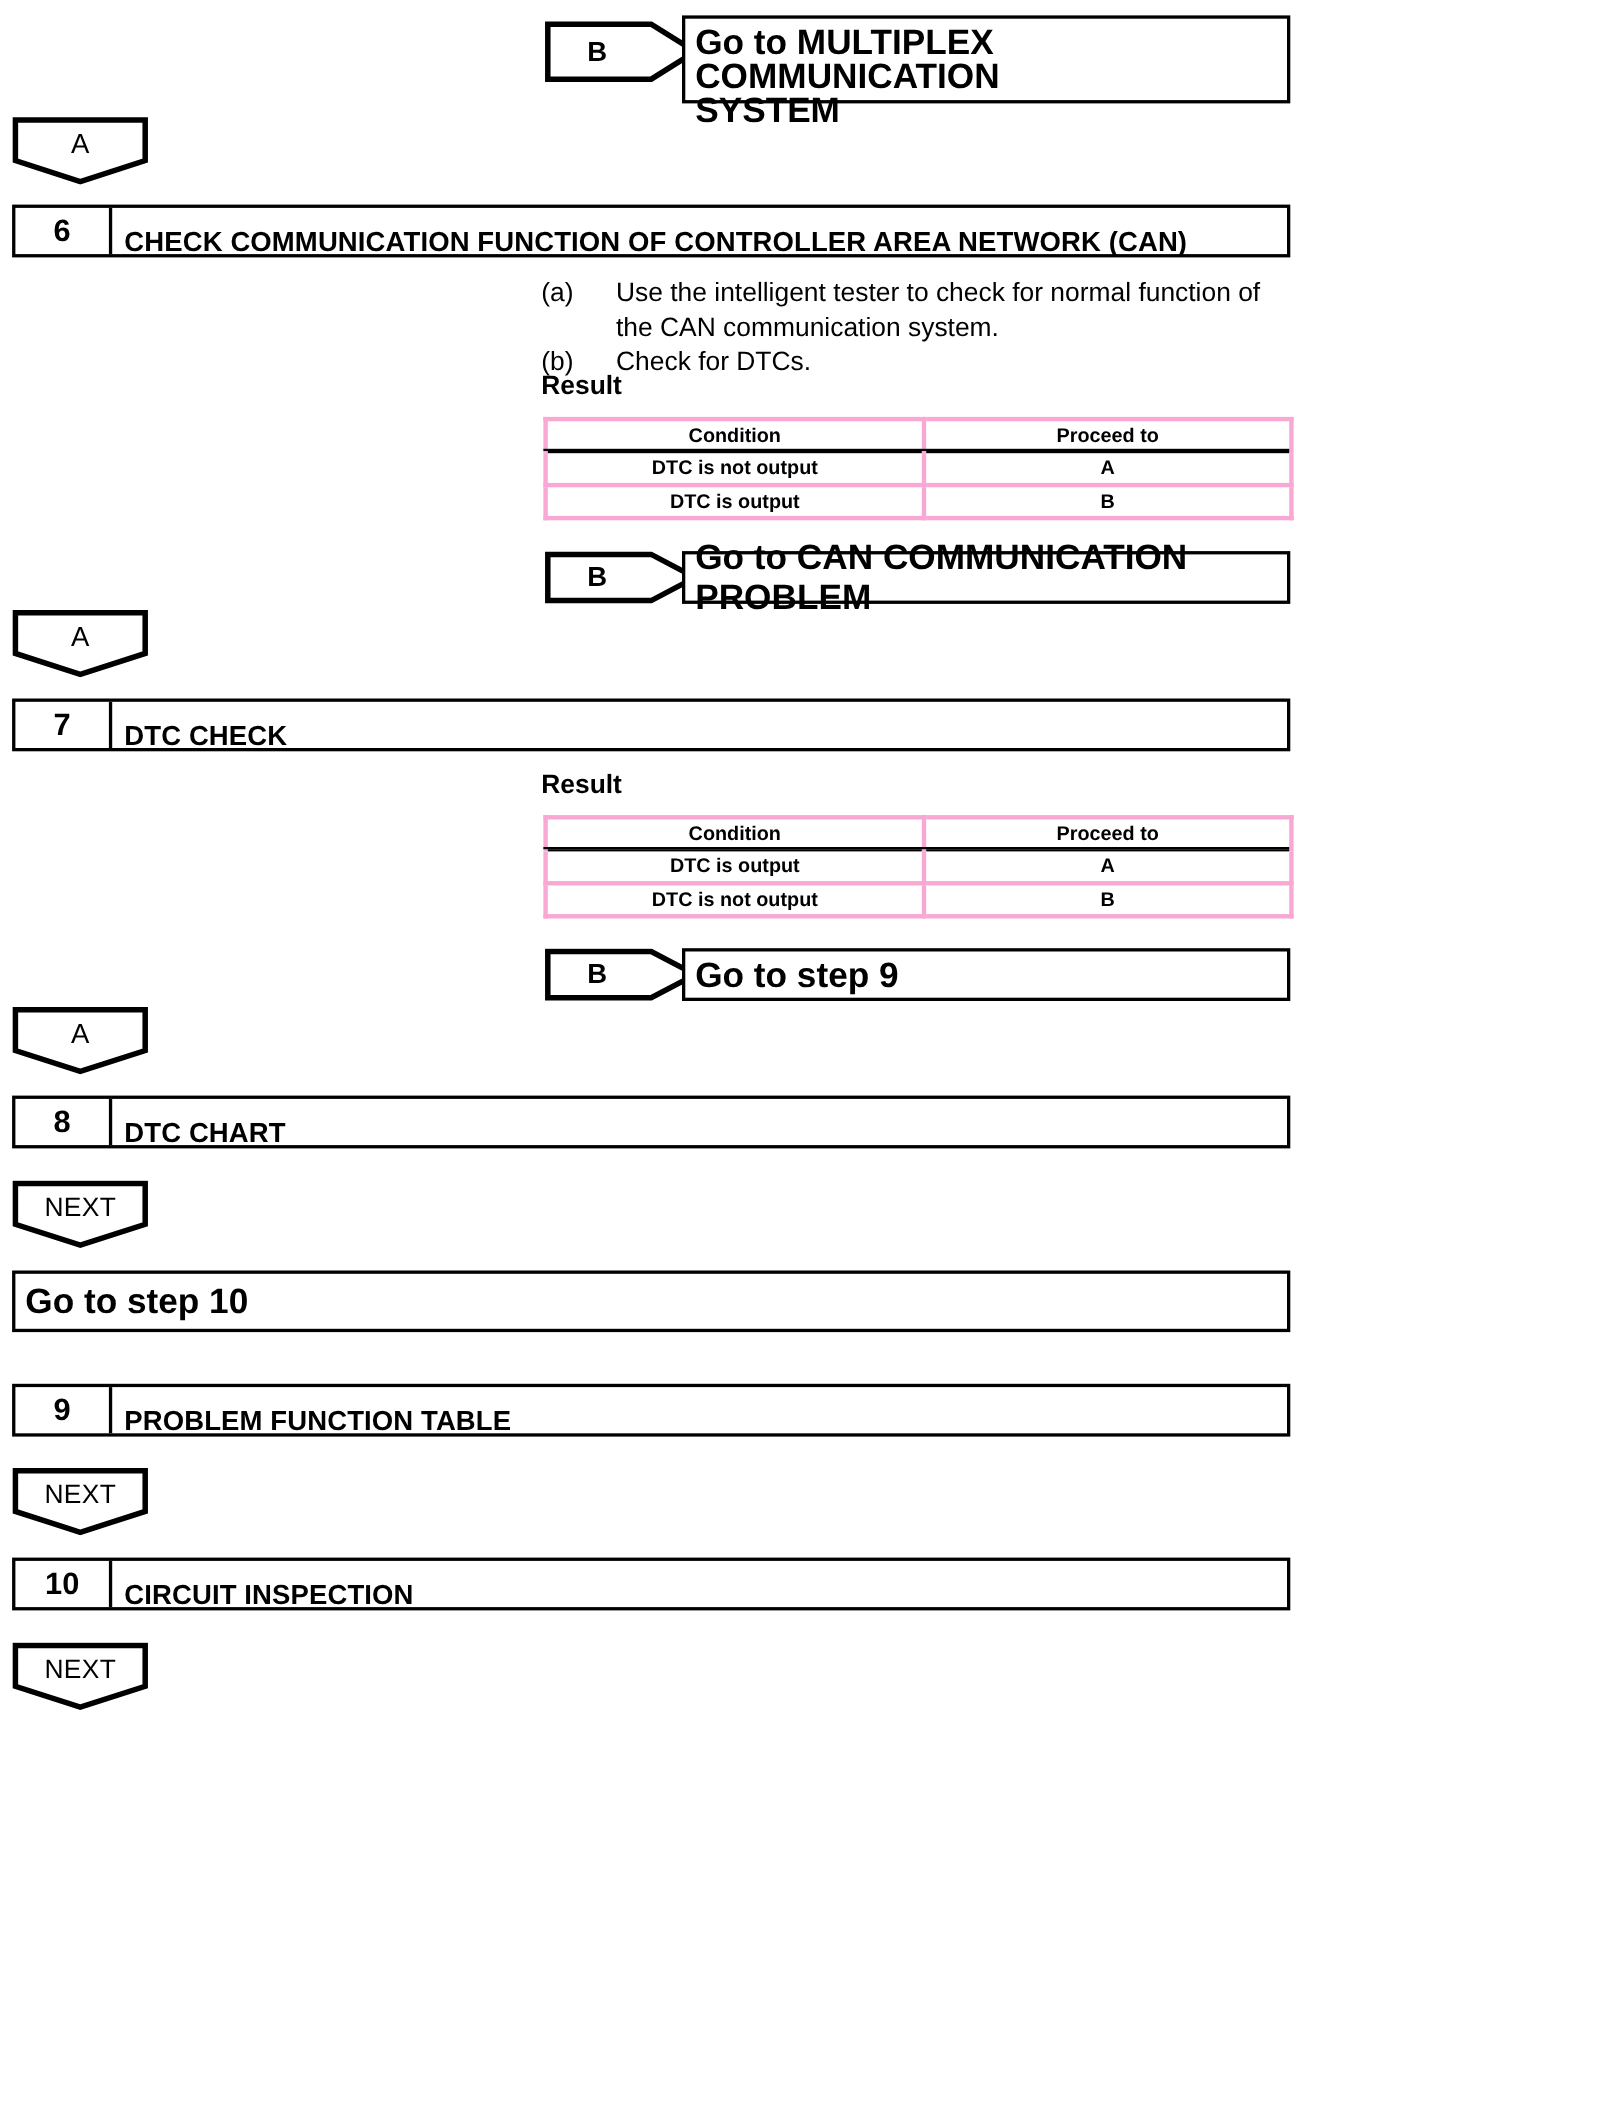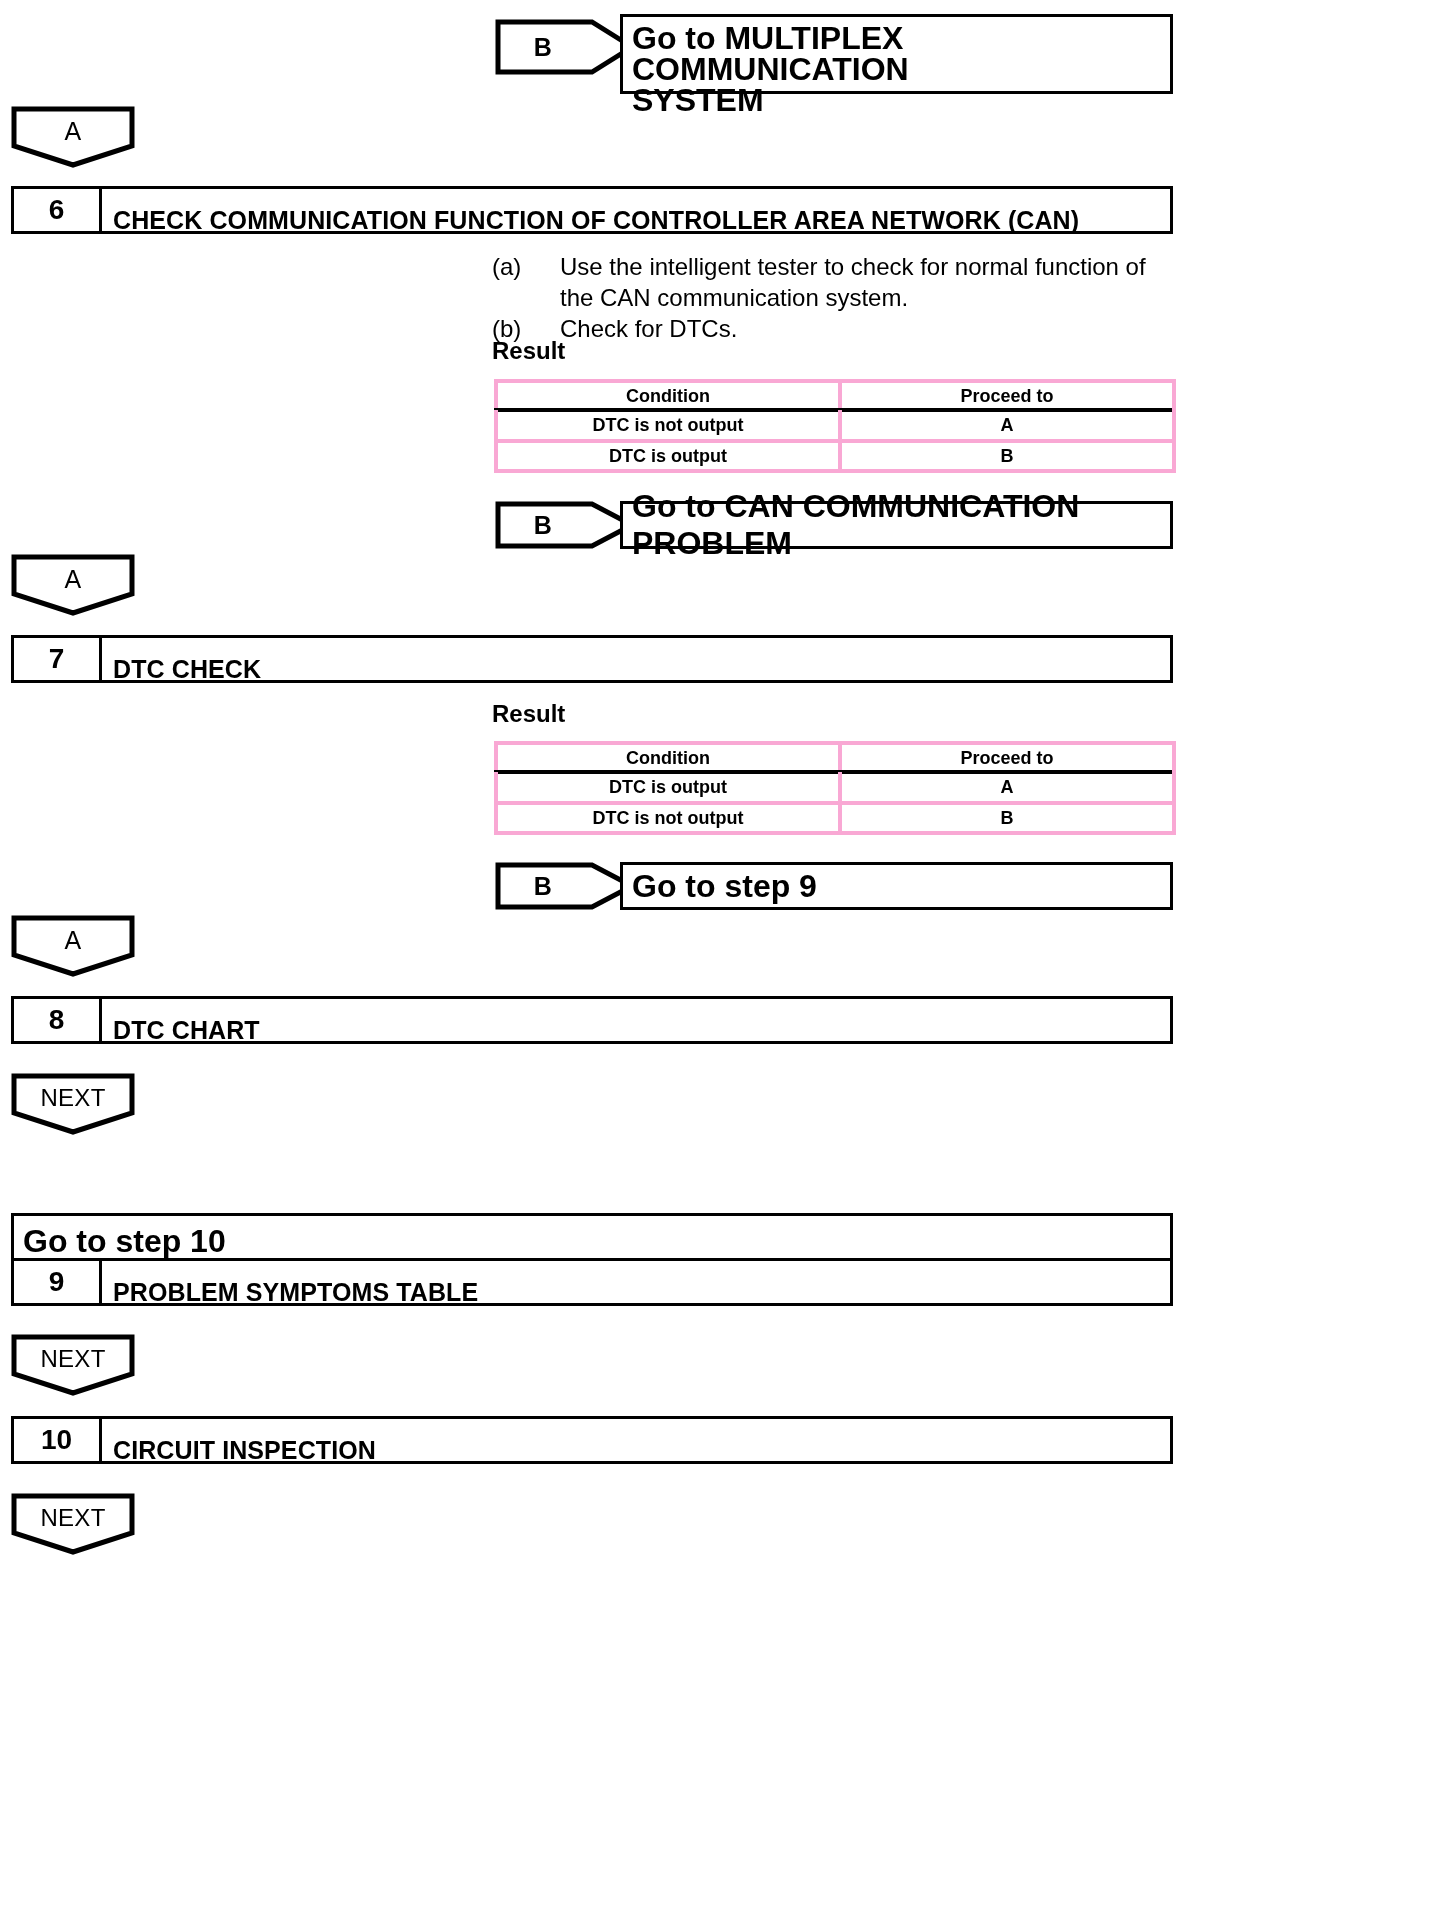--- a/index.html
+++ b/index.html
@@ -315,27 +315,27 @@
     <div class="title">DTC CHART</div>
   </div>
 
   <div class="conn-down" style="left:11px; top:1073px; width:124px; height:62px;">
     <svg width="124" height="62" viewBox="0 0 124 62" xmlns="http://www.w3.org/2000/svg" aria-hidden="true">
       <polygon points="3,3 121,3 121,40 62,59 3,40" fill="#ffffff" stroke="#000000" stroke-width="5" stroke-linejoin="miter"></polygon>
     </svg>
     <span class="lbl" style="font-size:24px;">NEXT</span>
   </div>
 
-  <div class="goto-box" style="left:11px; top:1213px; width:1162px; height:56px;">
+  <div class="goto-box" style="left:11px; top:1155px; width:1162px; height:56px;">
     <span>Go to step 10</span>
   </div>
 
   <div class="step-bar" style="left:11px; top:1258px; width:1162px; height:48px;">
     <div class="num">9</div>
-    <div class="title">PROBLEM SYMPTOMS TABLE</div>
+    <div class="title">PROBLEM FUNCTION TABLE</div>
   </div>
 
   <div class="conn-down" style="left:11px; top:1334px; width:124px; height:62px;">
     <svg width="124" height="62" viewBox="0 0 124 62" xmlns="http://www.w3.org/2000/svg" aria-hidden="true">
       <polygon points="3,3 121,3 121,40 62,59 3,40" fill="#ffffff" stroke="#000000" stroke-width="5" stroke-linejoin="miter"></polygon>
     </svg>
     <span class="lbl" style="font-size:24px;">NEXT</span>
   </div>
 
   <div class="step-bar" style="left:11px; top:1416px; width:1162px; height:48px;">

